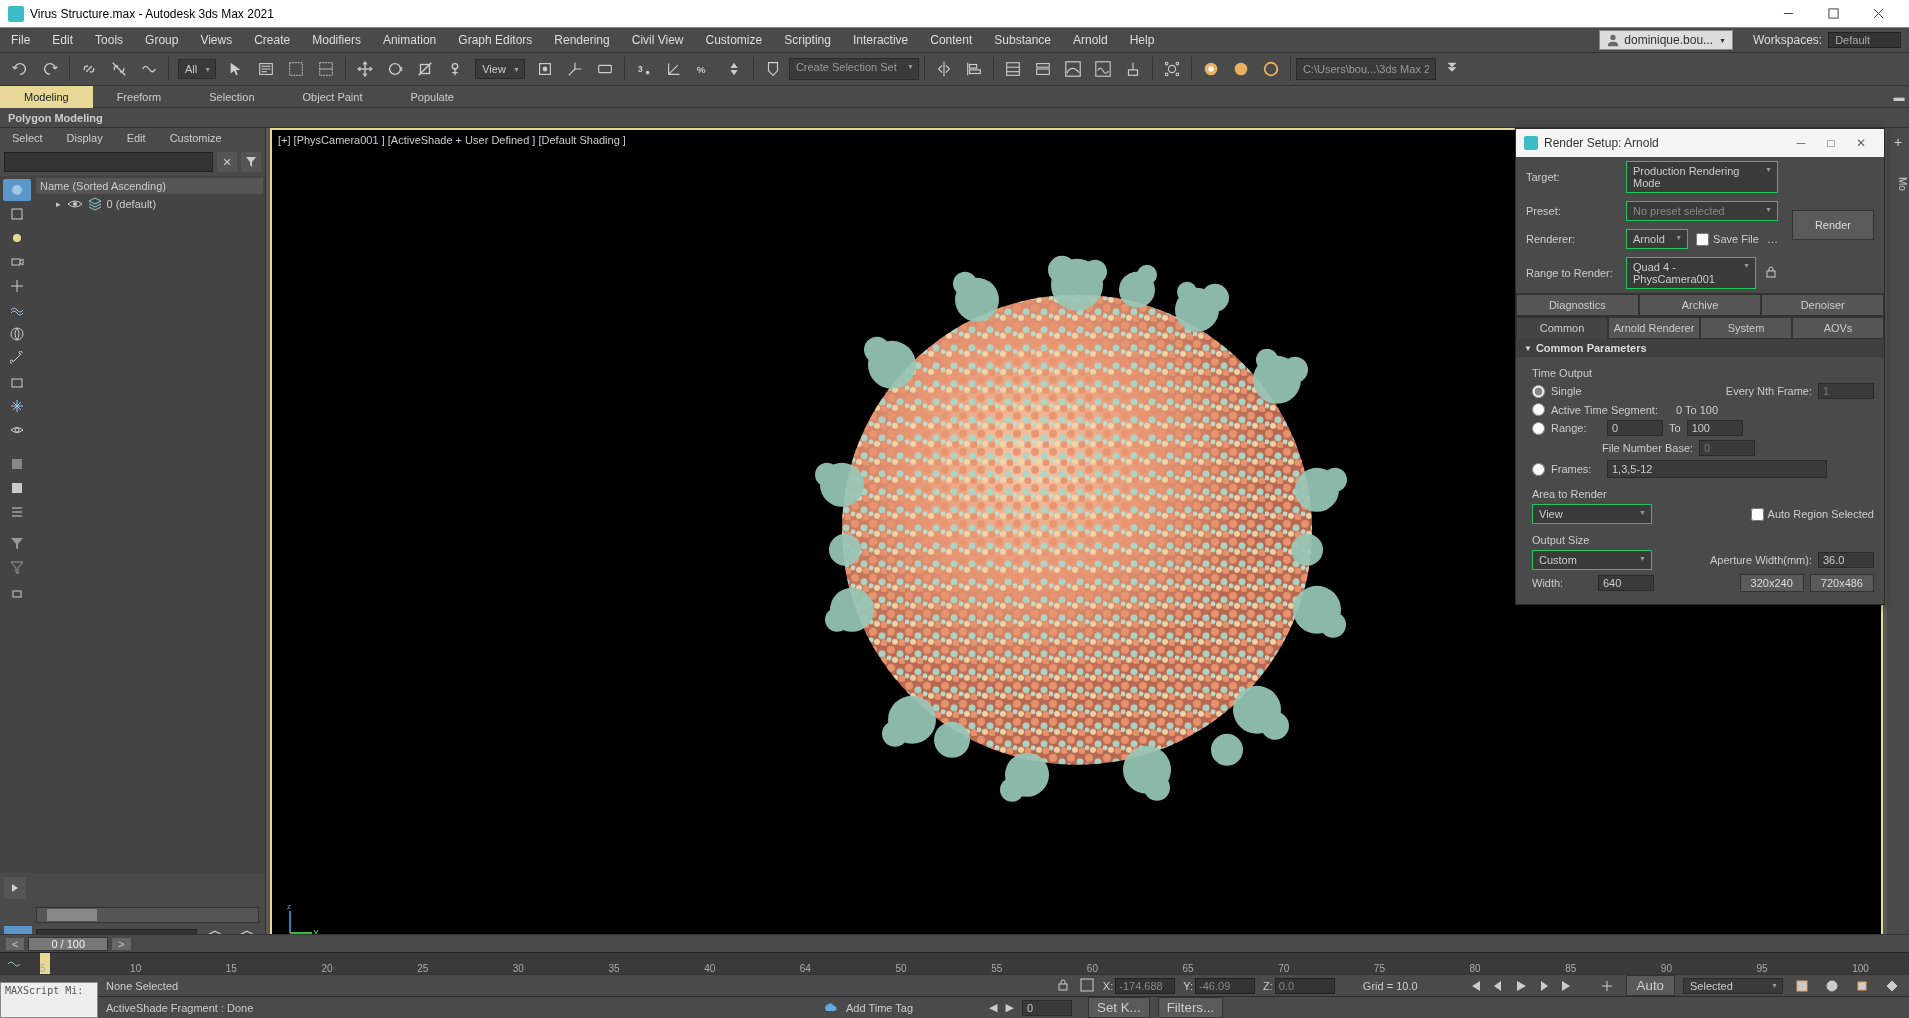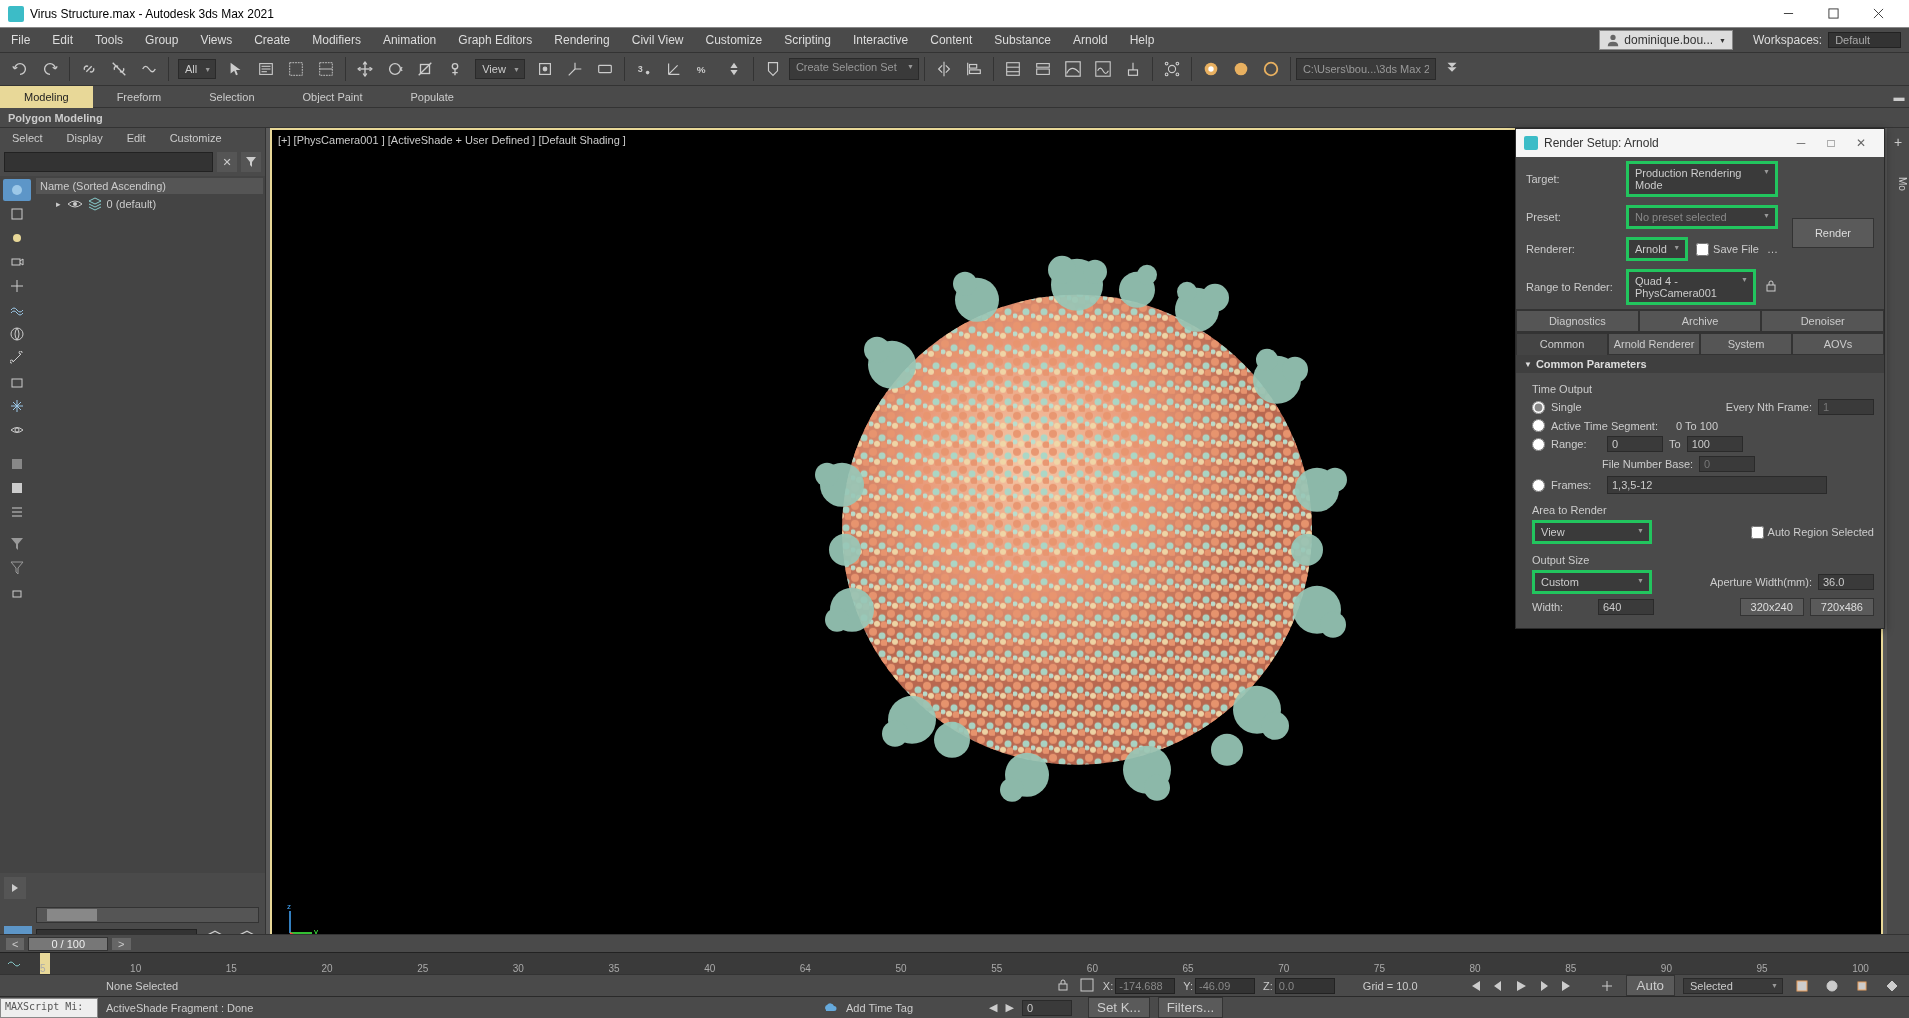--- a/index.html
+++ b/index.html
@@ -51,21 +51,21 @@
 .virus { position:absolute; top:50%; left:50%; transform:translate(-50%,-52%); width:560px; height:560px; }
 .right-stack { width:22px; background:#4a4a4a; display:flex; flex-direction:column; align-items:center; padding-top:6px; gap:4px; font-size:10px; color:#ccc; }
 .right-stack .rsbtn { width:20px; height:60px; writing-mode:vertical-rl; text-align:center; cursor:pointer; }
 .render-dialog { position:absolute; top:128px; right:24px; width:370px; background:#4a4a4a; border:1px solid #2a2a2a; box-shadow:0 2px 8px rgba(0,0,0,.4); }
 .rd-title { background:#f5f5f5; color:#333; height:28px; display:flex; align-items:center; padding:0 8px; font-size:12px; }
 .rd-title .icon3 { width:14px; height:14px; background:#3cbcc7; margin-right:6px; border-radius:2px;}
 .rd-title .sp { flex:1; }
 .rd-title .wb { width:30px; text-align:center; cursor:pointer; color:#666;}
 .rd-row { display:flex; align-items:center; padding:4px 10px; gap:8px; font-size:11px; }
 .rd-row .lbl { width:92px; color:#ccc; }
-.rd-drop { flex:1; background:#3a3a3a; border:3px solid #22c55e; color:#ccc; padding:3px 18px 3px 6px; position:relative; font-size:11px;}
+.rd-drop { flex:1; background:#3a3a3a; border:1px solid #22c55e; color:#ccc; padding:3px 18px 3px 6px; position:relative; font-size:11px;}
 .rd-drop::after { content:"▼"; position:absolute; right:5px; top:4px; font-size:7px; color:#999;}
 .rd-drop.dim { color:#888; }
 .rd-btn { background:#5a5a5a; border:1px solid #333; color:#ddd; padding:8px 22px; cursor:pointer; font-size:11px; }
 .rd-tabs { display:flex; background:#4a4a4a; border-top:1px solid #333; }
 .rd-tab { flex:1; text-align:center; padding:4px 2px; font-size:11px; cursor:pointer; border:1px solid #333; background:#555;}
 .rd-tab.active { background:#444; border-bottom:none;}
 .rd-rollout-hdr { background:#3f3f3f; padding:3px 8px; font-weight:bold; font-size:11px; color:#ddd; display:flex; align-items:center; gap:4px;}
 .rd-rollout-hdr::before { content:"▼"; font-size:8px; }
 .rd-body { padding:6px 10px 10px 16px; font-size:11px; color:#ccc; }
 .rd-sub { font-size:11px; color:#ccc; margin:4px 0 2px; }
@@ -82,21 +82,21 @@
 .timeline { background:#3a3a3a; height:22px; position:relative; border-top:1px solid #222; }
 .timeline .ticks { position:absolute; inset:0; display:flex; justify-content:space-between; padding:0 40px; font-size:10px; color:#aaa; align-items:flex-end;}
 .timeline .marker { position:absolute; left:40px; top:0; width:10px; height:100%; background:#e8d898; }
 .status { background:#4a4a4a; height:22px; display:flex; align-items:center; gap:8px; padding:0 6px; font-size:11px; border-top:1px solid #333;}
 .status .coord { display:flex; align-items:center; gap:2px;}
 .status .coord input { width:60px; background:#333; border:1px solid #222; color:#888; padding:1px 3px; font-size:11px;}
 .status .spacer { flex:1;}
 .status .pbtn { width:22px; height:20px; display:flex; align-items:center; justify-content:center; cursor:pointer;}
 .status .pbtn svg { width:14px; height:14px; fill:#ccc;}
 .status2 { background:#4a4a4a; height:22px; display:flex; align-items:center; gap:8px; padding:0 6px; font-size:11px; border-top:1px solid #2a2a2a;}
-.mini-script { width:98px; background:#eee; border:1px solid #888; color:#555; font-family:monospace; font-size:10px; padding:2px 4px; height:20px; position:absolute; left:0; bottom:0;}
+.mini-script { width:98px; background:#eee; border:1px solid #888; color:#555; font-family:monospace; font-size:10px; padding:2px 4px; height:36px; position:absolute; left:0; bottom:0;}
 .play-toolbar { display:flex; align-items:center; gap:1px; }
 .sdrop { background:#3a3a3a; border:1px solid #2a2a2a; color:#ccc; padding:1px 18px 1px 6px; font-size:11px; position:relative; }
 .sdrop::after { content:"▼"; position:absolute; right:4px; top:3px; font-size:7px; color:#999;}
 .ek-icon { width:16px; height:16px; display:inline-block; }
 .scroll-h { height:16px; background:#555; border:1px solid #333; position:relative; margin:4px 6px 0 36px;}
 .scroll-h .thumb { position:absolute; left:10px; top:1px; width:50px; height:12px; background:#888; }
 .rd-scroll { max-height:290px; overflow-y:auto; }
 ::-webkit-scrollbar{width:10px;height:10px;} ::-webkit-scrollbar-track{background:#3a3a3a;} ::-webkit-scrollbar-thumb{background:#666;}
 </style>
 </head>

